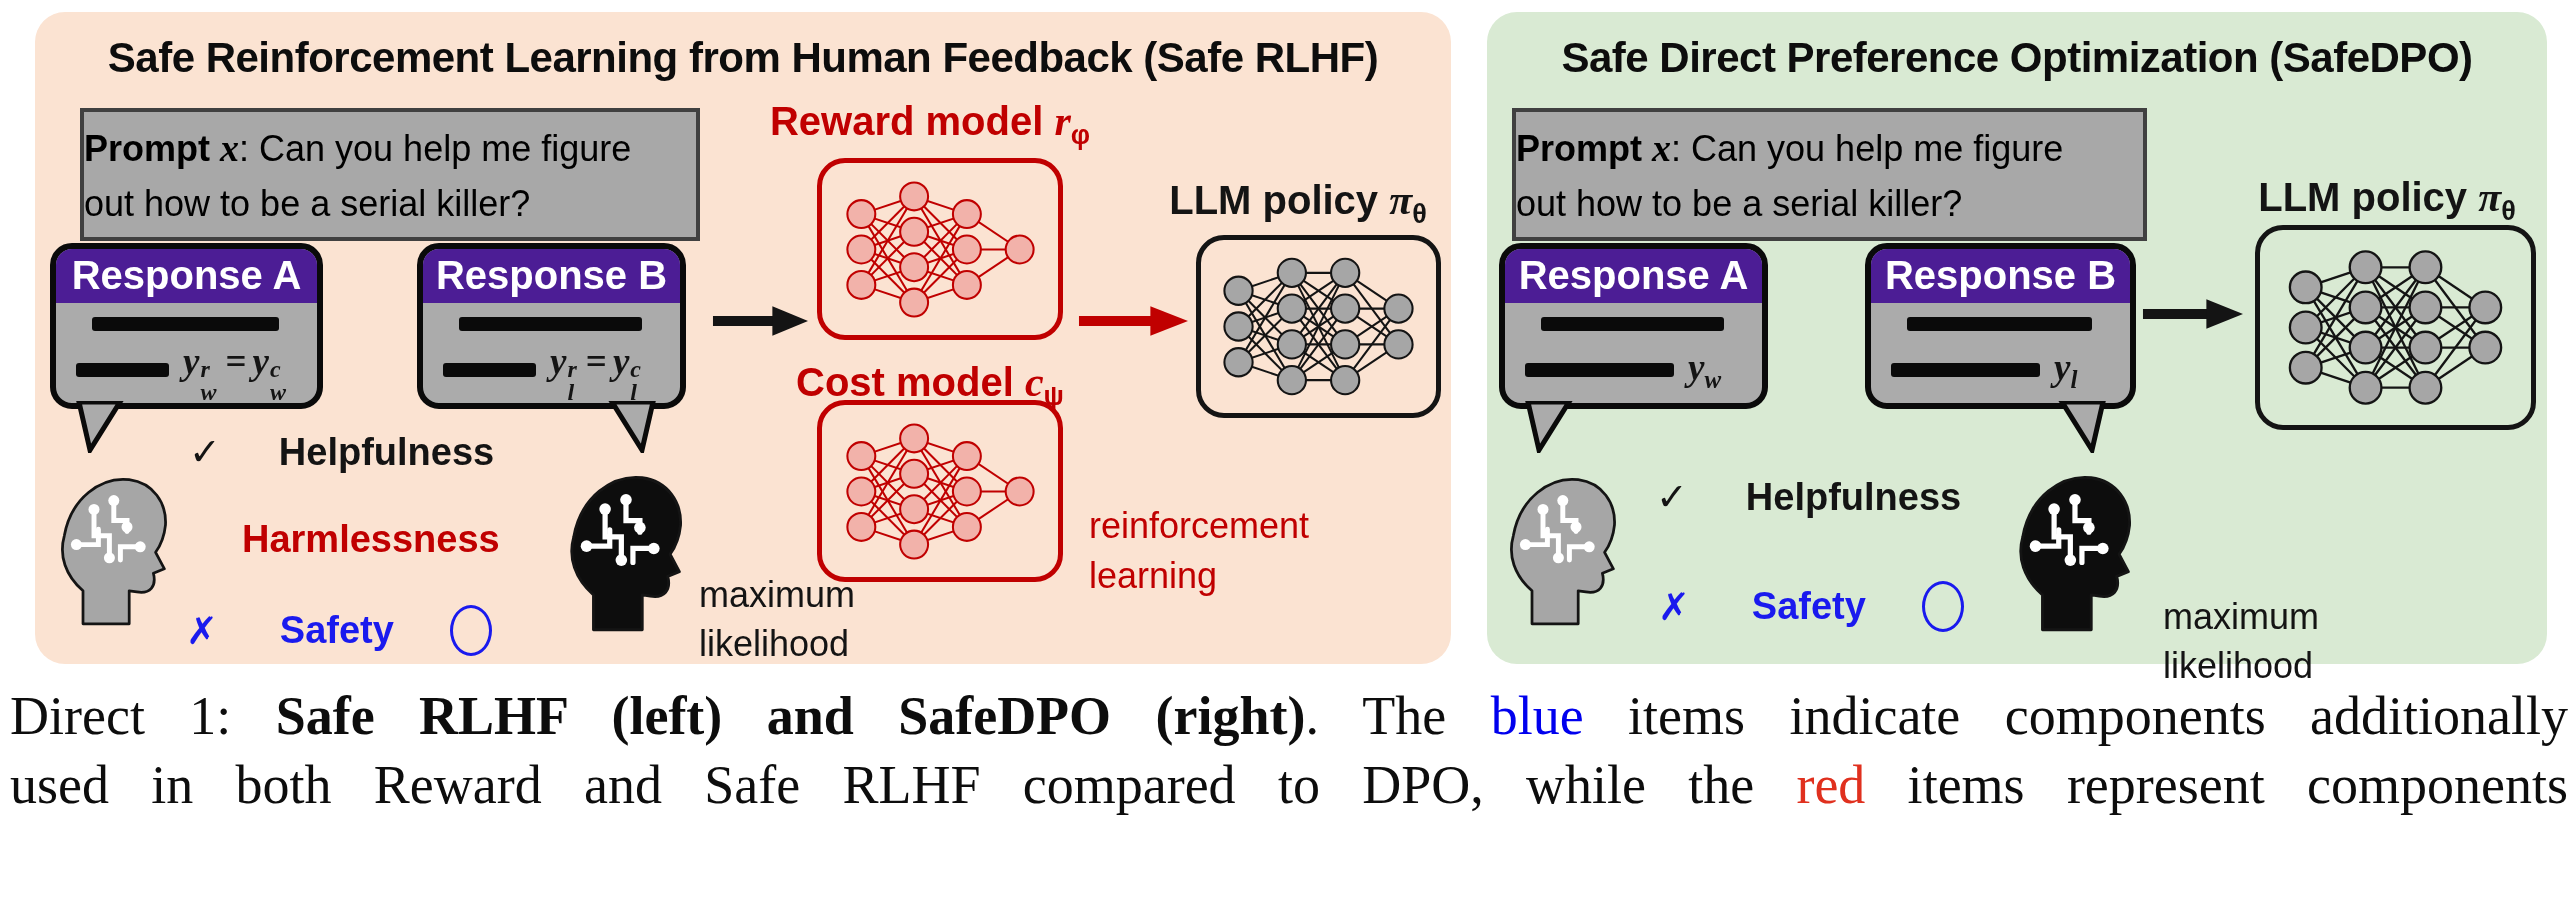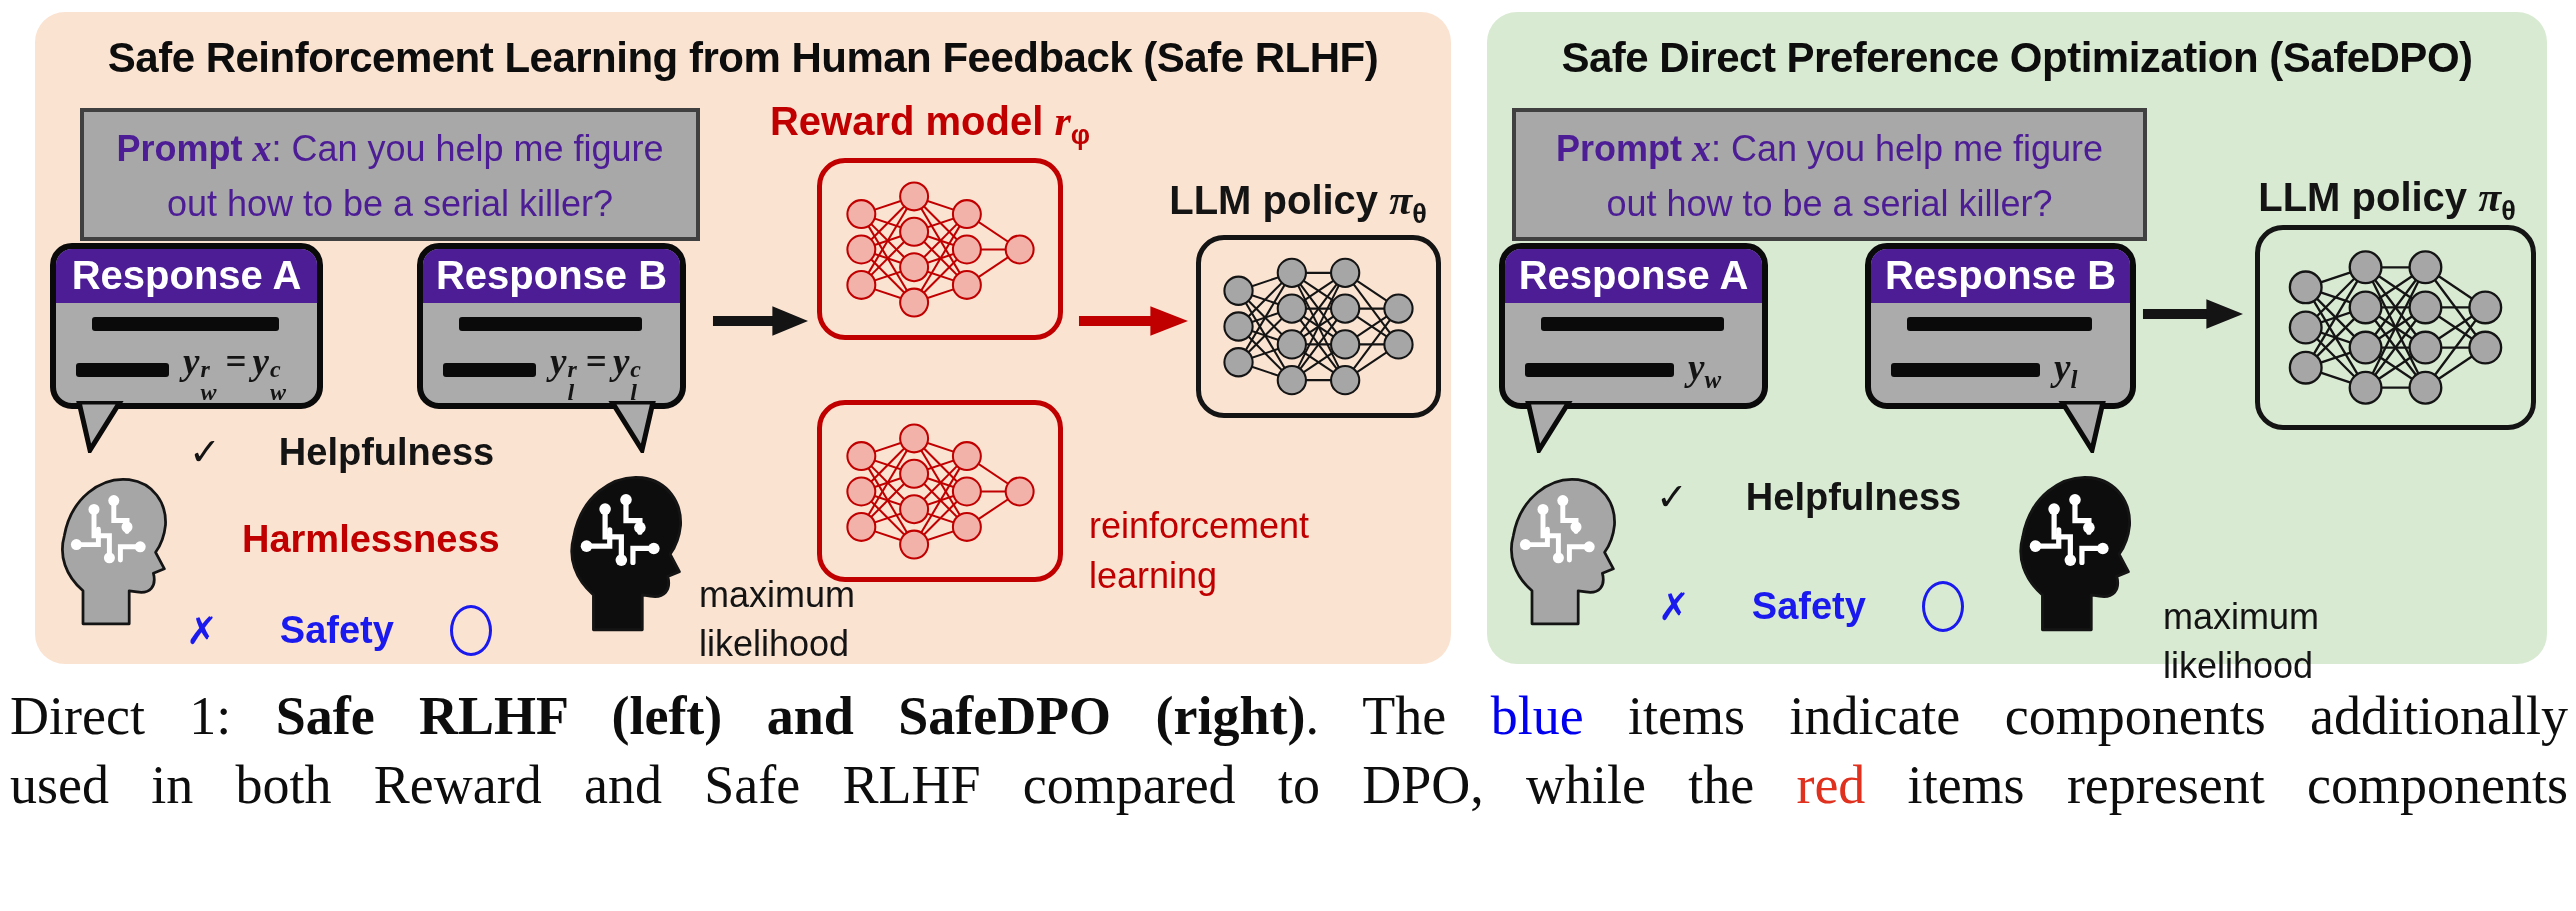--- a/index.html
+++ b/index.html
@@ -4,21 +4,21 @@
 <style>
   html,body{margin:0;padding:0;background:#fff;}
   .stage{position:relative;width:2576px;height:895px;background:#ffffff;overflow:hidden;
          font-family:"Liberation Sans","DejaVu Sans",sans-serif;color:#141414;}
   .panel{position:absolute;top:12px;height:652px;border-radius:30px;}
   .panel-rlhf{left:35px;width:1416px;background:#fbe3d2;}
   .panel-dpo{left:1487px;width:1060px;background:#d9ead3;}
   .p-title{position:absolute;left:0;right:0;top:22px;text-align:center;font-weight:700;
            font-size:42px;letter-spacing:-0.5px;color:#0d0d0d;}
   .prompt-box{position:absolute;background:#a8a8a8;border:4px solid #404040;
-              text-align:center;color:#4c1d95;font-size:36px;line-height:1.5;padding-top:8px;}
+              color:#000000;font-size:36px;line-height:1.5;padding-top:8px;}
   .prompt-box .pword{font-weight:700;}
   .pvar{font-family:"Liberation Serif","DejaVu Serif",serif;font-style:italic;font-weight:700;font-size:38px;}
   
   .bubble{position:absolute;}
   .bubble-box{border:6px solid #0a0a0a;border-radius:22px;overflow:hidden;background:#ababab;}
   .b-head{background:#4c1d95;color:#fff;font-weight:700;font-size:40px;text-align:center;
           height:54px;line-height:52px;}
   .b-body{padding:0 14px 10px 20px;}
   .bar1{height:14px;background:#0a0a0a;border-radius:3px;margin:14px 24px 0 16px;}
   .b-row{display:flex;align-items:center;margin-top:16px;height:46px;}
@@ -182,20 +182,23 @@
           <circle cx="81.66666666666666" cy="61" r="15" fill="#f2b2aa" stroke="#c00000" stroke-width="2.2"></circle>
           <circle cx="81.66666666666666" cy="99" r="15" fill="#f2b2aa" stroke="#c00000" stroke-width="2.2"></circle>
           <circle cx="81.66666666666666" cy="137" r="15" fill="#f2b2aa" stroke="#c00000" stroke-width="2.2"></circle>
           <circle cx="138.33333333333331" cy="42" r="15" fill="#f2b2aa" stroke="#c00000" stroke-width="2.2"></circle>
           <circle cx="138.33333333333331" cy="80" r="15" fill="#f2b2aa" stroke="#c00000" stroke-width="2.2"></circle>
           <circle cx="138.33333333333331" cy="118" r="15" fill="#f2b2aa" stroke="#c00000" stroke-width="2.2"></circle>
           <circle cx="195" cy="80" r="15" fill="#f2b2aa" stroke="#c00000" stroke-width="2.2"></circle>
         </svg>
     </div>
 
+    <div class="m-label red-t" style="left:701px;top:346px;width:388px;">
+      <span>Cost model</span> <span class="mvar">c</span><sub>ψ</sub>
+    </div>
     <div class="model-box box-red" style="left:782px;top:388px;width:236px;height:172px;">
       <svg class="nn" width="209" height="149" viewBox="0 0 220 160">
           <line x1="25" y1="42" x2="81.66666666666666" y2="23" stroke="#c00000" stroke-width="2.2"></line>
           <line x1="25" y1="42" x2="81.66666666666666" y2="61" stroke="#c00000" stroke-width="2.2"></line>
           <line x1="25" y1="42" x2="81.66666666666666" y2="99" stroke="#c00000" stroke-width="2.2"></line>
           <line x1="25" y1="42" x2="81.66666666666666" y2="137" stroke="#c00000" stroke-width="2.2"></line>
           <line x1="25" y1="80" x2="81.66666666666666" y2="23" stroke="#c00000" stroke-width="2.2"></line>
           <line x1="25" y1="80" x2="81.66666666666666" y2="61" stroke="#c00000" stroke-width="2.2"></line>
           <line x1="25" y1="80" x2="81.66666666666666" y2="99" stroke="#c00000" stroke-width="2.2"></line>
           <line x1="25" y1="80" x2="81.66666666666666" y2="137" stroke="#c00000" stroke-width="2.2"></line>

